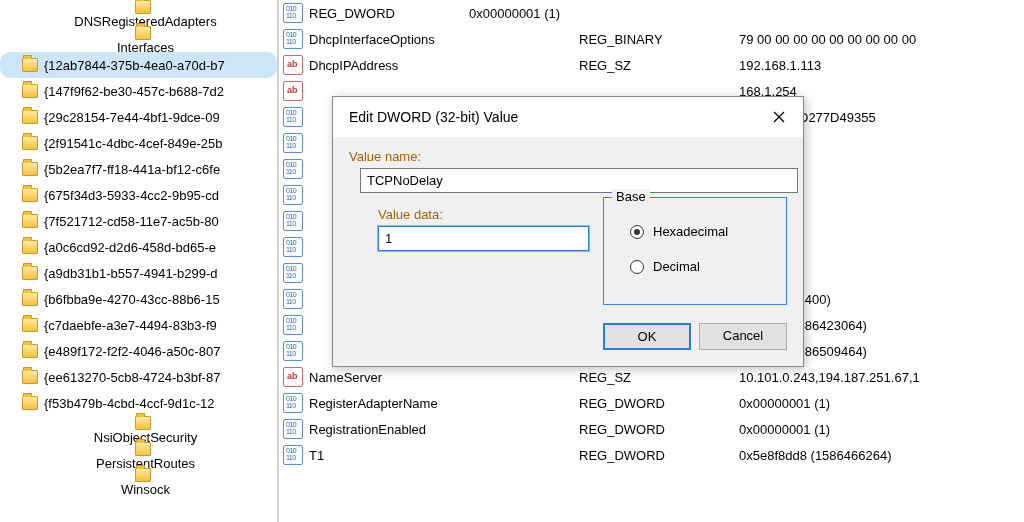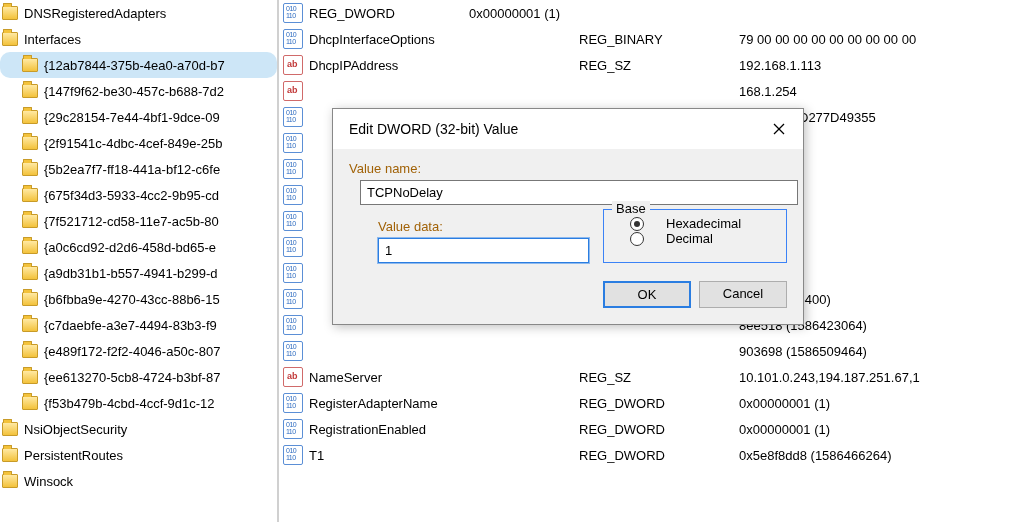--- a/index.html
+++ b/index.html
@@ -21,21 +21,21 @@
       background: #fff;
       overflow: hidden;
     }
     .tree-item {
       display: flex;
       align-items: center;
       height: 26px;
       padding-left: 8px;
       white-space: nowrap;
     }
-    .tree-item.heading { padding-left: 2px; }
+    .tree-item.heading { padding-left: 14px; flex-direction: column; }
     .tree-item.sub { padding-left: 22px; border-radius: 10px; }
     .tree-item.selected {
       background: #cde6f7;
     }
     .folder-icon {
       width: 16px;
       height: 14px;
       background: linear-gradient(#ffe9a3, #f3c23b);
       border: 1px solid #c89b28;
       border-radius: 1px;
@@ -105,21 +105,21 @@
       color: #c23a3a;
       top: 3px; left: 3px;
     }
     .col-name { width: 270px; overflow: hidden; }
     .col-type { width: 160px; overflow: hidden; }
     .col-data { flex: 1; overflow: hidden; white-space: nowrap; }
     
     .dialog {
       position: absolute;
       left: 332px;
-      top: 108px;
+      top: 96px;
       width: 472px;
       background: #f0f0f0;
       border: 1px solid #888;
       box-shadow: 2px 2px 10px rgba(0,0,0,0.25);
     }
     .dialog-title {
       display: flex;
       justify-content: space-between;
       align-items: center;
       background: #fff;
@@ -165,22 +165,22 @@
       margin-top: -10px;
     }
     .base-legend {
       position: absolute;
       top: -9px; left: 8px;
       background: #f0f0f0;
       padding: 0 4px;
       font-size: 13px;
     }
     .radio-row {
-      display: flex; align-items: center; gap: 22px;
-      margin: 0 0;
+      display: flex; align-items: center; gap: 9px;
+      margin: 20px 0;
       font-size: 13px;
     }
     .radio {
       width: 14px; height: 14px; border-radius: 50%;
       border: 1px solid #333; background: #fff;
       position: relative; flex-shrink: 0;
     }
     .radio.checked::after {
       content: "";
       position: absolute;

